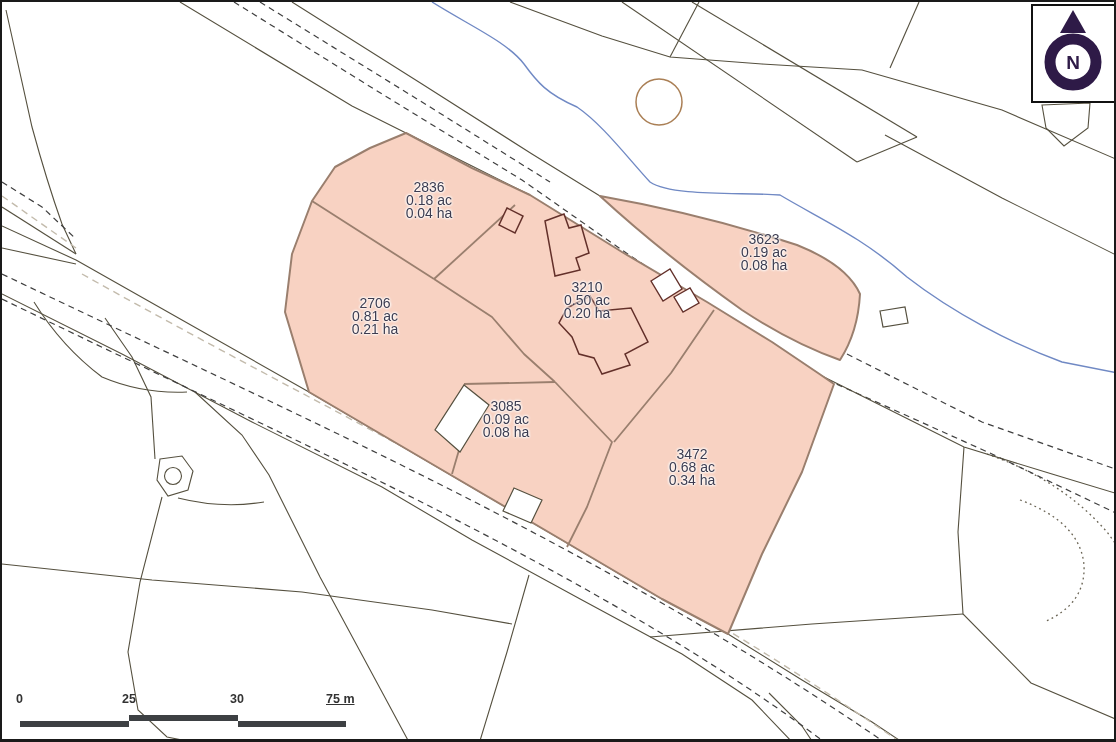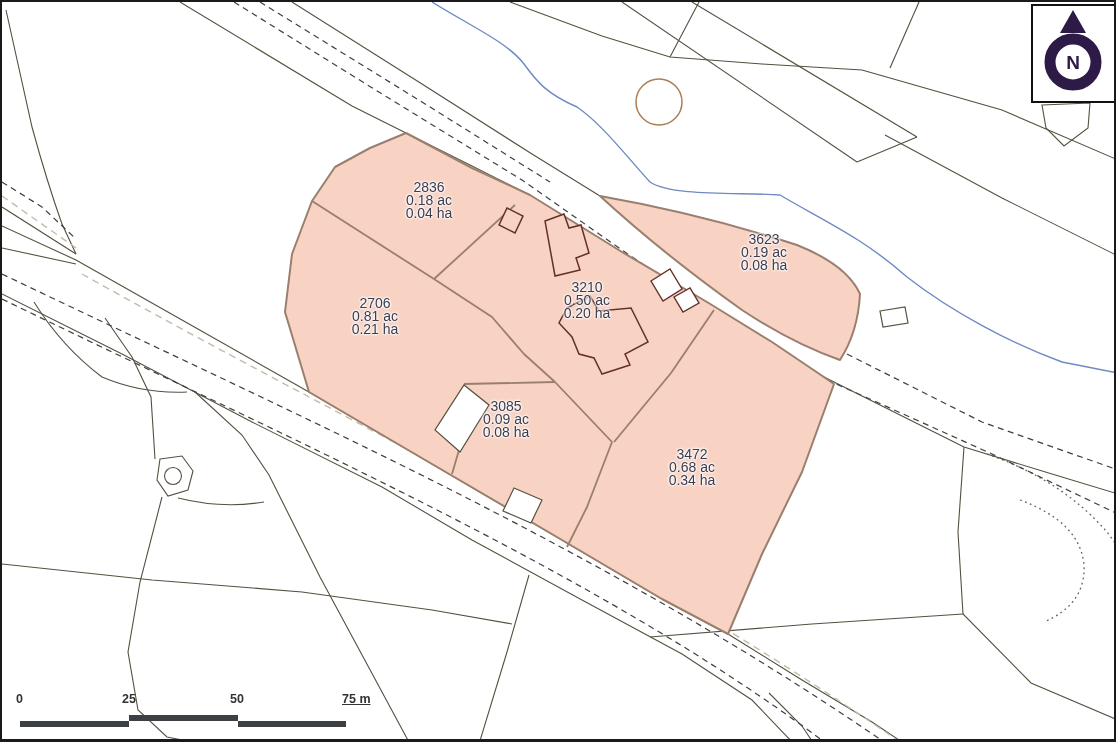--- a/index.html
+++ b/index.html
@@ -177,20 +177,20 @@
     <svg width="81" height="95" viewBox="0 0 81 95">
       <polygon points="40,4 27,27 53,27" fill="var(--c-north_symbol)"></polygon>
       <circle cx="40" cy="56" r="23" fill="none" stroke="var(--c-north_symbol)" stroke-width="11"></circle>
       <text x="40" y="63" text-anchor="middle" font-size="19" font-weight="bold" fill="var(--c-north_symbol)" font-family="Liberation Sans, sans-serif">N</text>
     </svg>
   </div>
 
   <div id="scale-bar">
     <span class="scale-tick" style="left:14px;">0</span>
     <span class="scale-tick" style="left:120px;">25</span>
-    <span class="scale-tick" style="left:228px;">50</span>
-    <span class="scale-tick" style="left:340px;text-decoration:underline;">75 m</span>
+    <span class="scale-tick" style="left:228px;">30</span>
+    <span class="scale-tick" style="left:324px;text-decoration:underline;">75 m</span>
     <div class="scale-seg" style="left:18px;  top:35px; width:109px;"></div>
     <div class="scale-seg" style="left:127px; top:29px; width:109px;"></div>
     <div class="scale-seg" style="left:236px; top:35px; width:108px;"></div>
   </div>
 
 </div>
 
 </body></html>

